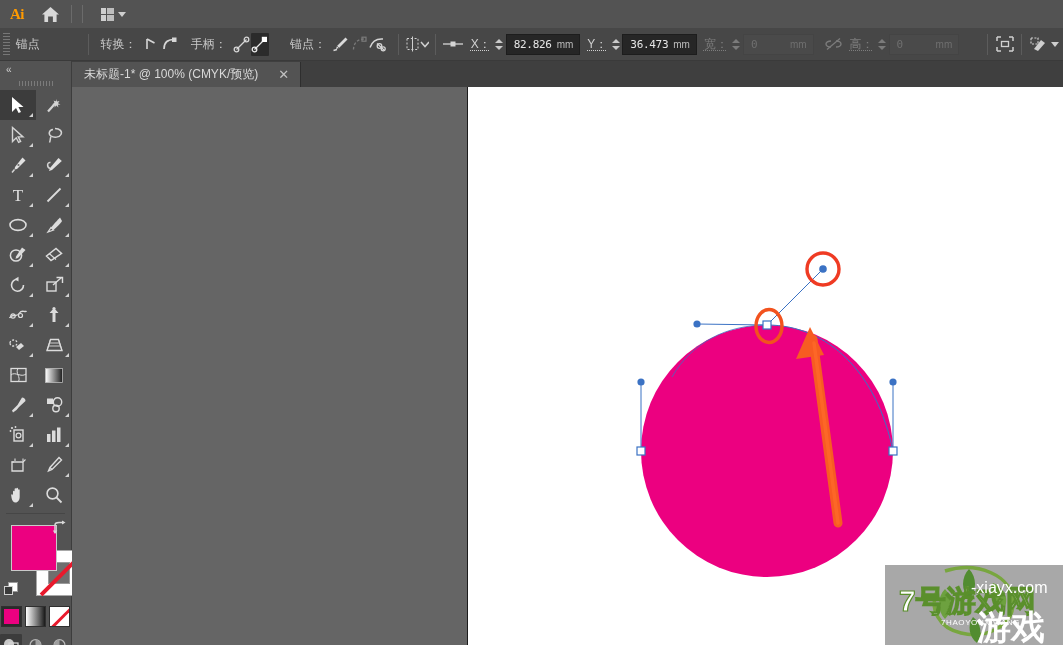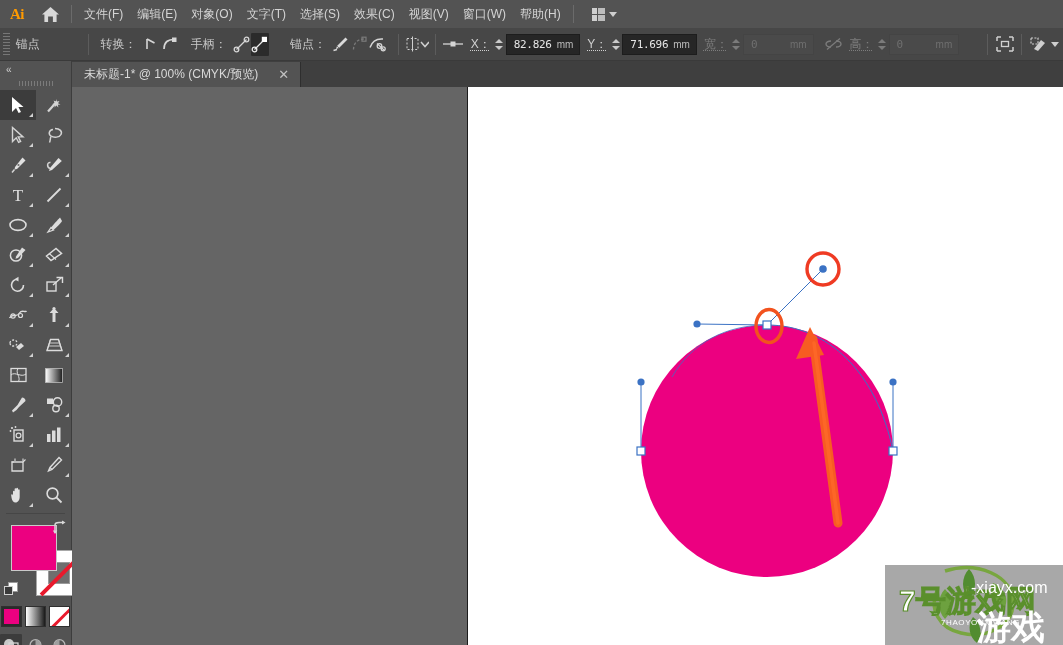--- a/index.html
+++ b/index.html
@@ -212,31 +212,20 @@
 <div id="app">
 
   <div class="menubar">
     <div class="ai-logo">Ai</div>
     <div class="home-icon">
       <svg width="19" height="17" viewBox="0 0 19 17">
         <path d="M9.5 1 L18 8.4 L15.6 8.4 L15.6 16 L11.9 16 L11.9 10.6 L7.1 10.6 L7.1 16 L3.4 16 L3.4 8.4 L1 8.4 Z" fill="#d8d8d8"></path>
       </svg>
     </div>
     <div class="vsep"></div>
-    <div class="menu-items">
-      <div class="menu-item">文件(F)</div>
-      <div class="menu-item">编辑(E)</div>
-      <div class="menu-item">对象(O)</div>
-      <div class="menu-item">文字(T)</div>
-      <div class="menu-item">选择(S)</div>
-      <div class="menu-item">效果(C)</div>
-      <div class="menu-item">视图(V)</div>
-      <div class="menu-item">窗口(W)</div>
-      <div class="menu-item">帮助(H)</div>
-    </div>
     <div class="vsep"></div>
     <div class="ws-switch">
       <div class="ws-grid">
         <i></i>
           <i class="b"></i>
           <i></i>
           <i class="b"></i>
       </div>
       <div class="caret-dn"></div>
     </div>
@@ -331,21 +320,21 @@
     </div>
 
     <div class="axis-lbl">Y：</div>
     <div class="spin-box">
       <div class="spin">
           <div class="up"></div>
           <div class="dn"></div>
         </div>
     </div>
     <div class="num-field">
-      <div class="num-val">71.696</div>
+      <div class="num-val">36.473</div>
       <div class="num-unit">mm</div>
     </div>
 
     <div class="axis-lbl dis">宽：</div>
     <div class="spin-box">
       <div class="spin" style="opacity:.4">
           <div class="up"></div>
           <div class="dn"></div>
         </div>
     </div>

